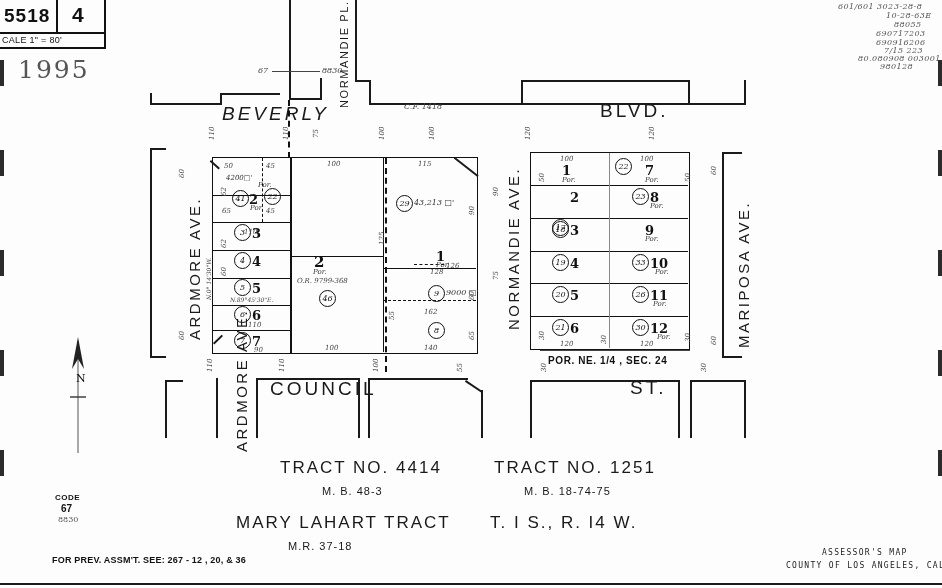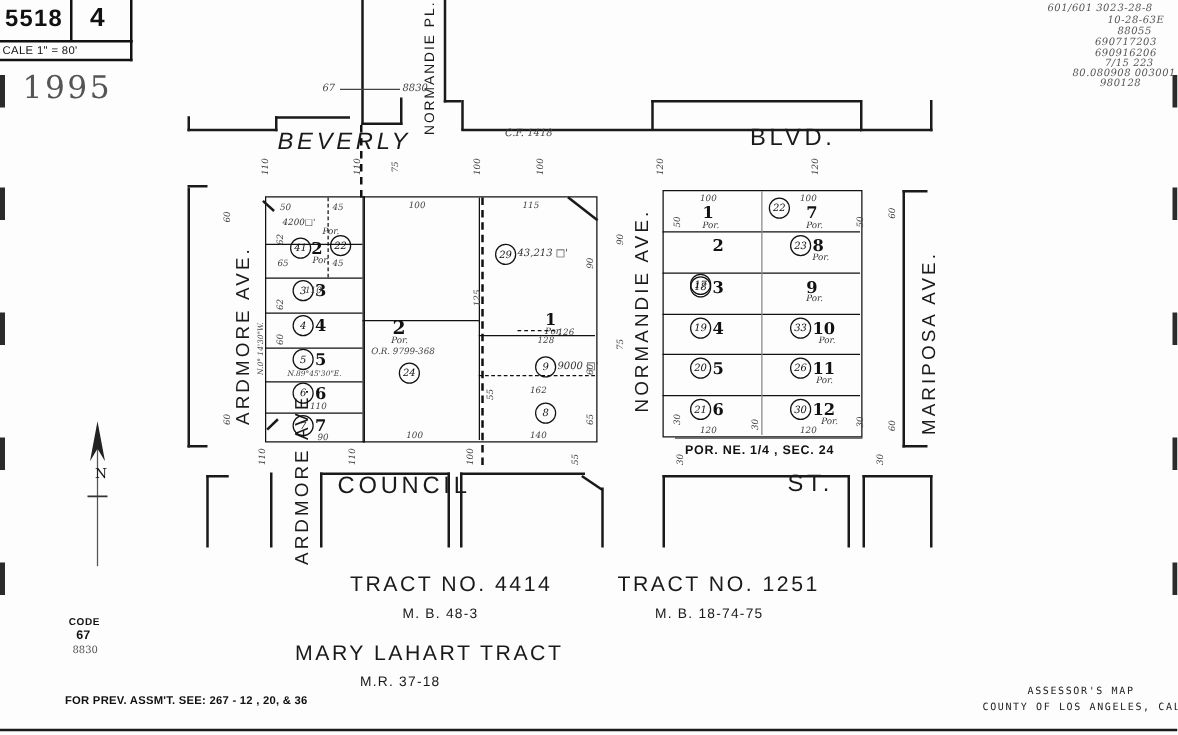--- a/index.html
+++ b/index.html
@@ -226,21 +226,21 @@
   <div class="lotline-v" style="left:383px;top:158px;height:100px;"></div>
   <div class="lotline" style="left:290px;top:256px;width:93px;"></div>
   <div class="lotline-v" style="left:383px;top:256px;height:96px;"></div>
   <div class="lotline" style="left:383px;top:268px;width:93px;"></div>
   <div class="dashline" style="left:383px;top:300px;width:93px;"></div>
   <div class="dashline" style="left:414px;top:264px;width:30px;"></div>
 
   <div class="lotnum-lg" style="left:314px;top:253px;">2</div>
   <div class="por" style="left:313px;top:268px;">Por.</div>
   <div class="dim" style="left:297px;top:277px;font-size:7px;">O.R. 9799-368</div>
-  <div class="pcl" style="left:319px;top:290px;">24</div>
+  <div class="pcl" style="left:319px;top:290px;">46</div>
   <div class="pcl" style="left:396px;top:195px;">29</div>
   <div class="area" style="left:414px;top:198px;">43,213 □'</div>
   <div class="lotnum" style="left:436px;top:249px;">1</div>
   <div class="por" style="left:436px;top:261px;">Por.</div>
   <div class="pcl" style="left:428px;top:285px;">9</div>
   <div class="area" style="left:446px;top:288px;">9000 □'</div>
   <div class="pcl" style="left:428px;top:322px;">8</div>
 
   <div class="dim" style="left:327px;top:160px;">100</div>
   <div class="dim" style="left:418px;top:160px;">115</div>
@@ -343,20 +343,21 @@
   <div class="dim-v" style="left:456px;top:372px;">55</div>
   <div class="dim-v" style="left:540px;top:372px;">30</div>
   <div class="dim-v" style="left:700px;top:372px;">30</div>
 
   <div class="tract" style="left:280px;top:458px;">TRACT NO. 4414</div>
   <div class="tract-sub" style="left:322px;top:485px;">M. B. 48-3</div>
   <div class="tract" style="left:494px;top:458px;">TRACT NO. 1251</div>
   <div class="tract-sub" style="left:524px;top:485px;">M. B. 18-74-75</div>
   <div class="tract" style="left:236px;top:513px;">MARY LAHART TRACT</div>
   <div class="tract-sub" style="left:288px;top:540px;">M.R. 37-18</div>
+  <div class="tract" style="left:490px;top:513px;">T. I S., R. I4 W.</div>
 
   <div class="code-lbl" style="left:55px;top:493px;">CODE</div>
   <div class="code-num" style="left:61px;top:503px;">67</div>
   <div class="code-sub" style="left:58px;top:515px;">8830</div>
   <div class="prev" style="left:52px;top:555px;">FOR PREV. ASSM'T. SEE: 267 - 12 , 20, &amp; 36</div>
 
   <div class="assessor" style="left:822px;top:548px;">ASSESSOR'S MAP</div>
   <div class="assessor" style="left:786px;top:561px;">COUNTY OF LOS ANGELES, CALIF.</div>
 
 </div>

